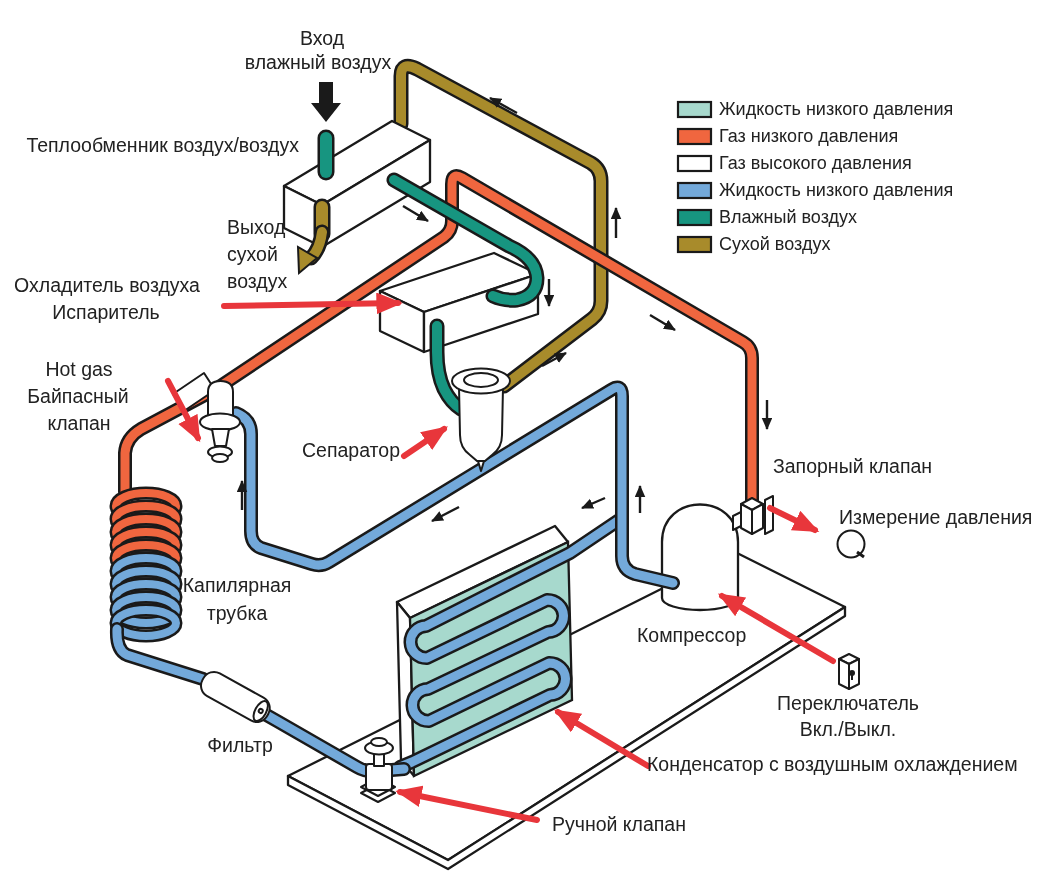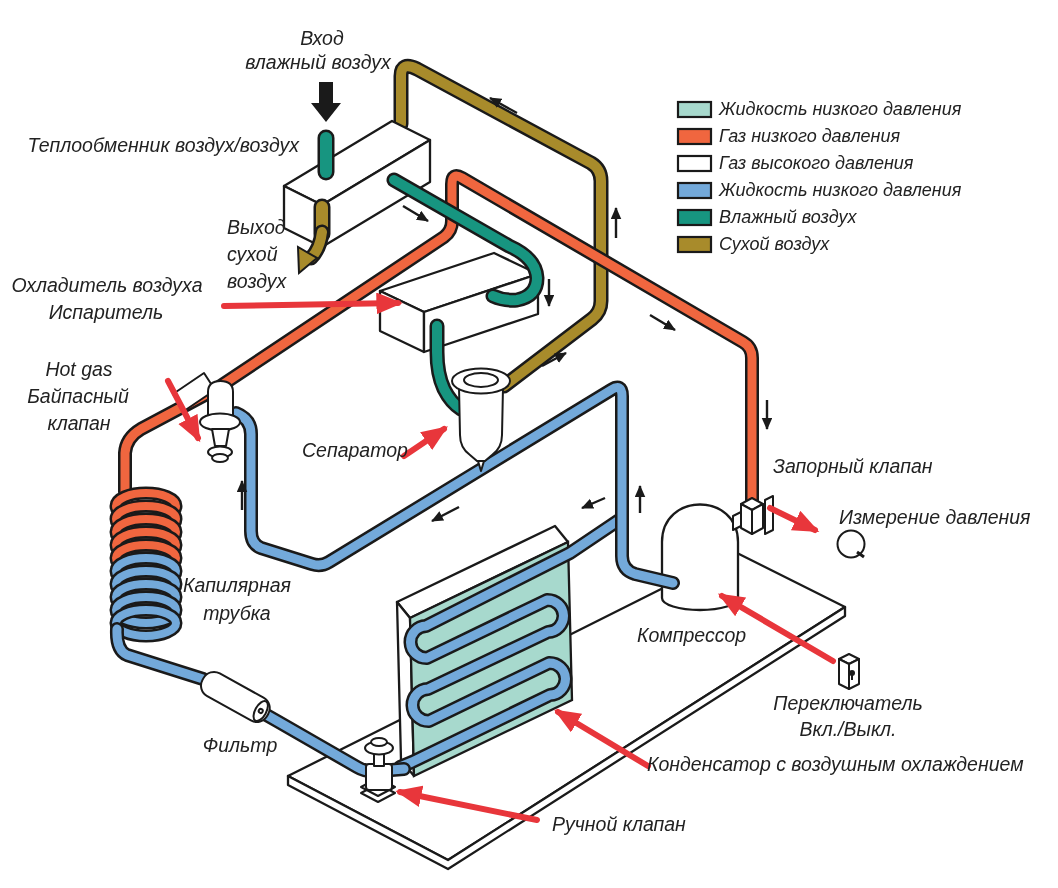--- a/index.html
+++ b/index.html
@@ -1,16 +1,16 @@
 <!DOCTYPE html>
 <html><head>
 <meta charset="utf-8">
 <style>
   html,body{margin:0;padding:0;background:#ffffff;}
-  .stage{width:1058px;height:888px;position:relative;background:#ffffff;overflow:hidden;font-style:italic;}
+  .stage{width:1058px;height:888px;position:relative;background:#ffffff;overflow:hidden;}
   svg{display:block;}
   .pc{fill:none;stroke-linecap:round;stroke-linejoin:round;}
   .po{fill:none;stroke-linecap:round;stroke-linejoin:round;stroke:#1a1a1a;}
   .box{fill:#ffffff;stroke:#1a1a1a;stroke-width:2.3;stroke-linejoin:round;}
   .part{fill:#ffffff;stroke:#1a1a1a;stroke-width:2;stroke-linejoin:round;}
   .lbl{font-family:"Liberation Sans",sans-serif;font-size:19.5px;fill:#222222;}
   .leg{font-family:"Liberation Sans",sans-serif;font-size:18px;fill:#222222;}
   .barrow{stroke:#1a1a1a;stroke-width:2.4;fill:none;}
   .rarrow{stroke:#e8363b;stroke-width:6;fill:none;stroke-linecap:round;}
 </style>

